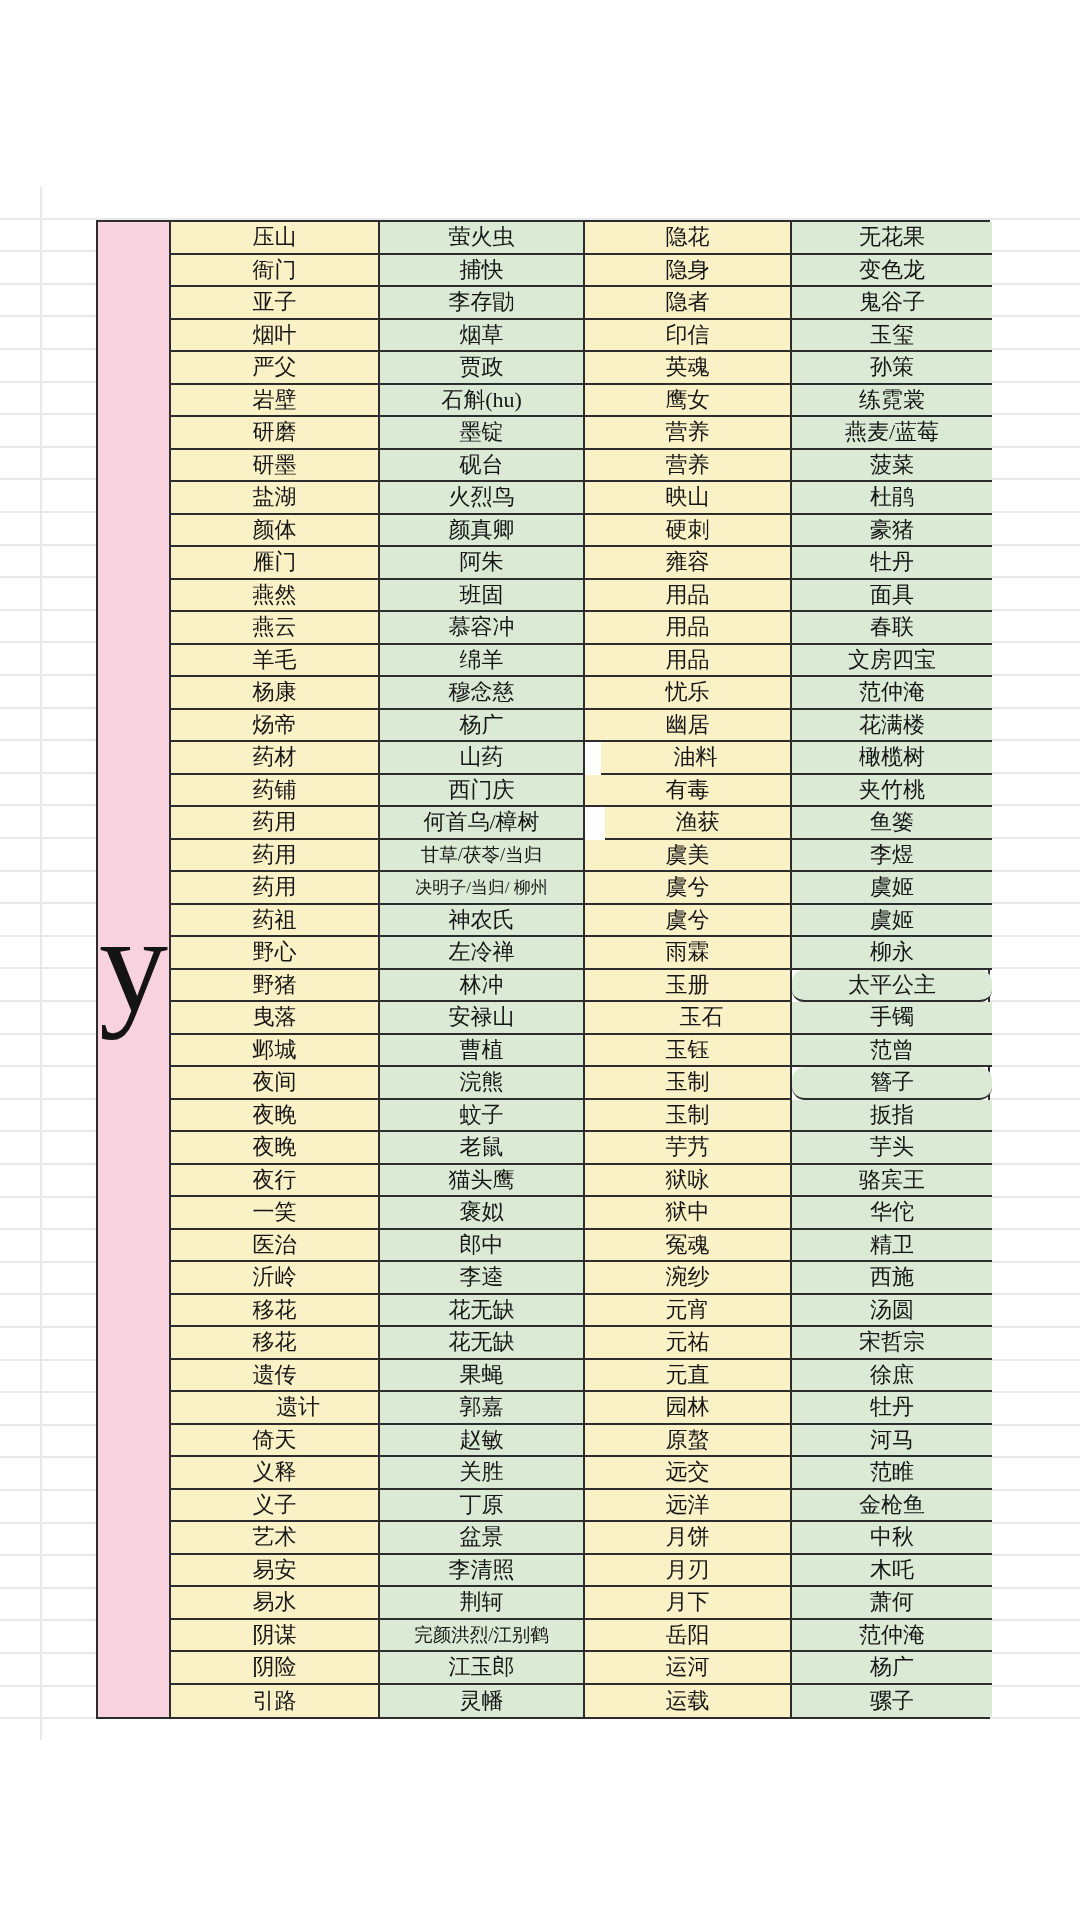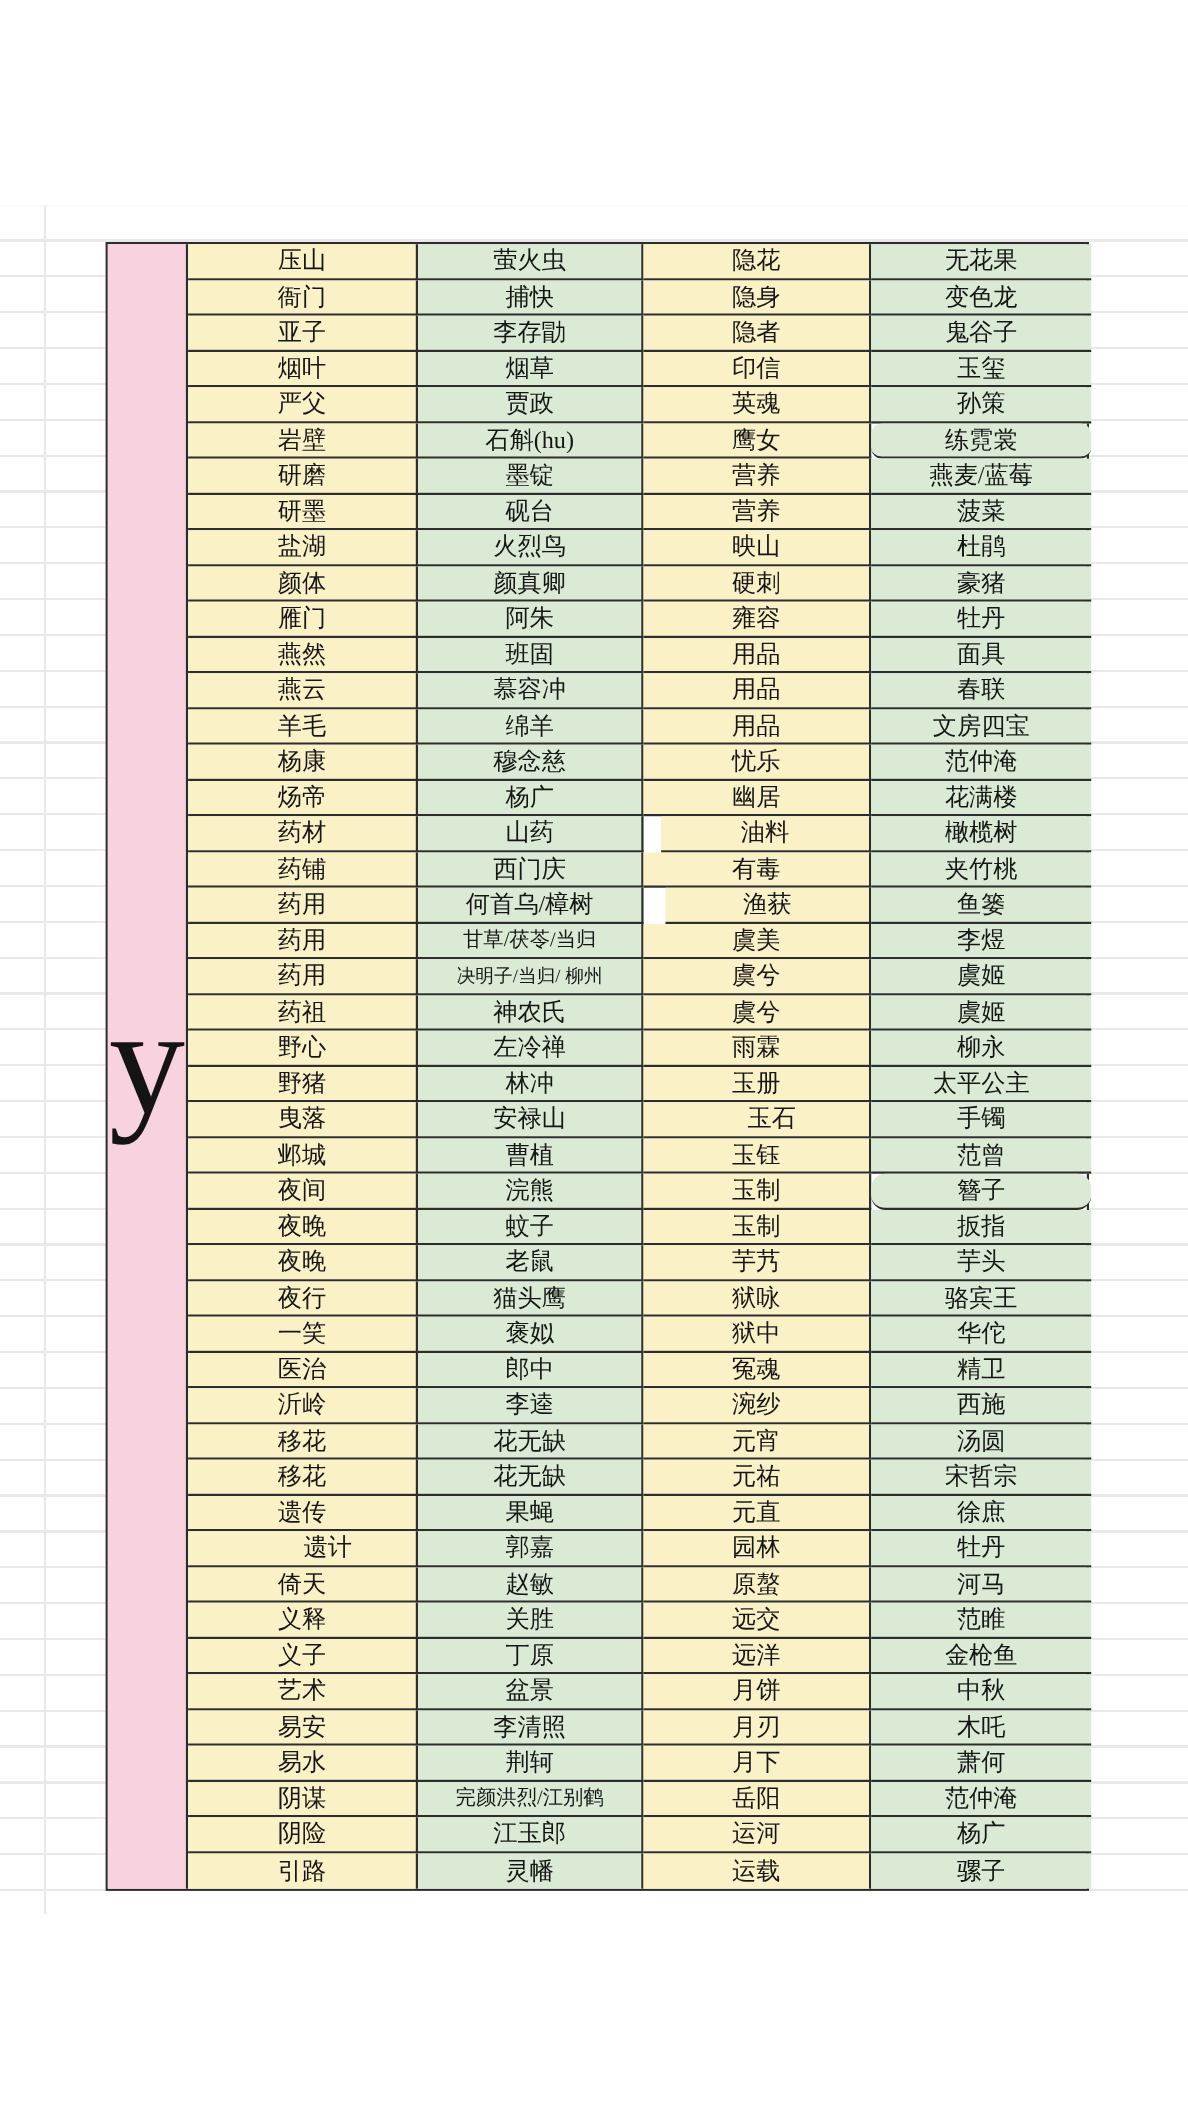--- a/index.html
+++ b/index.html
@@ -85,21 +85,21 @@
     <div class="cell c-green" style="grid-area: 4 / 3;">烟草</div>
     <div class="cell c-yellow" style="grid-area: 4 / 4;">印信</div>
     <div class="cell c-green col-last" style="grid-area: 4 / 5;">玉玺</div>
     <div class="cell c-yellow" style="grid-area: 5 / 2;">严父</div>
     <div class="cell c-green" style="grid-area: 5 / 3;">贾政</div>
     <div class="cell c-yellow" style="grid-area: 5 / 4;">英魂</div>
     <div class="cell c-green col-last" style="grid-area: 5 / 5;">孙策</div>
     <div class="cell c-yellow" style="grid-area: 6 / 2;">岩壁</div>
     <div class="cell c-green" style="grid-area: 6 / 3;">石斛(hu)</div>
     <div class="cell c-yellow" style="grid-area: 6 / 4;">鹰女</div>
-    <div class="cell c-green col-last" style="grid-area: 6 / 5; border-radius: 10px;">练霓裳</div>
+    <div class="cell c-green col-last" style="grid-area: 6 / 5;">练霓裳</div>
     <div class="cell c-yellow" style="grid-area: 7 / 2;">研磨</div>
     <div class="cell c-green" style="grid-area: 7 / 3;">墨锭</div>
     <div class="cell c-yellow" style="grid-area: 7 / 4;">营养</div>
     <div class="cell c-green col-last" style="grid-area: 7 / 5;">燕麦/蓝莓</div>
     <div class="cell c-yellow" style="grid-area: 8 / 2;">研墨</div>
     <div class="cell c-green" style="grid-area: 8 / 3;">砚台</div>
     <div class="cell c-yellow" style="grid-area: 8 / 4;">营养</div>
     <div class="cell c-green col-last" style="grid-area: 8 / 5;">菠菜</div>
     <div class="cell c-yellow" style="grid-area: 9 / 2;">盐湖</div>
     <div class="cell c-green" style="grid-area: 9 / 3;">火烈鸟</div>
@@ -157,21 +157,21 @@
     <div class="cell c-green" style="grid-area: 22 / 3;">神农氏</div>
     <div class="cell c-yellow" style="grid-area: 22 / 4;">虞兮</div>
     <div class="cell c-green col-last" style="grid-area: 22 / 5;">虞姬</div>
     <div class="cell c-yellow" style="grid-area: 23 / 2;">野心</div>
     <div class="cell c-green" style="grid-area: 23 / 3;">左冷禅</div>
     <div class="cell c-yellow" style="grid-area: 23 / 4;">雨霖</div>
     <div class="cell c-green col-last" style="grid-area: 23 / 5;">柳永</div>
     <div class="cell c-yellow" style="grid-area: 24 / 2;">野猪</div>
     <div class="cell c-green" style="grid-area: 24 / 3;">林冲</div>
     <div class="cell c-yellow" style="grid-area: 24 / 4;">玉册</div>
-    <div class="cell c-green col-last" style="grid-area: 24 / 5;">太平公主</div>
+    <div class="cell c-green col-last" style="grid-area: 24 / 5; border-radius: 12px;">太平公主</div>
     <div class="cell c-yellow" style="grid-area: 25 / 2;">曳落</div>
     <div class="cell c-green" style="grid-area: 25 / 3;">安禄山</div>
     <div class="cell c-yellow" style="grid-area: 25 / 4; padding-left: 28px;">玉石</div>
     <div class="cell c-green col-last" style="grid-area: 25 / 5;">手镯</div>
     <div class="cell c-yellow" style="grid-area: 26 / 2;">邺城</div>
     <div class="cell c-green" style="grid-area: 26 / 3;">曹植</div>
     <div class="cell c-yellow" style="grid-area: 26 / 4;">玉钰</div>
     <div class="cell c-green col-last" style="grid-area: 26 / 5;">范曾</div>
     <div class="cell c-yellow" style="grid-area: 27 / 2;">夜间</div>
     <div class="cell c-green" style="grid-area: 27 / 3;">浣熊</div>

